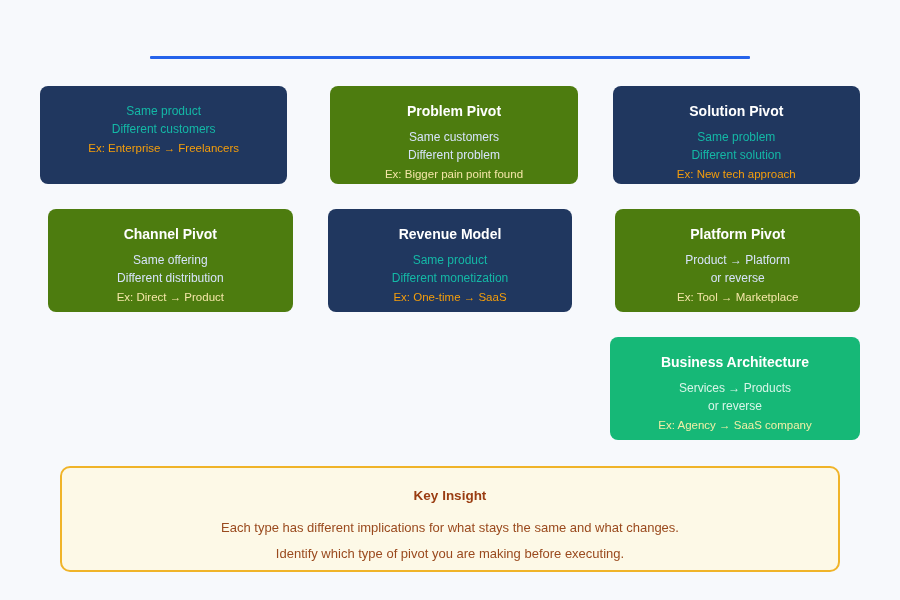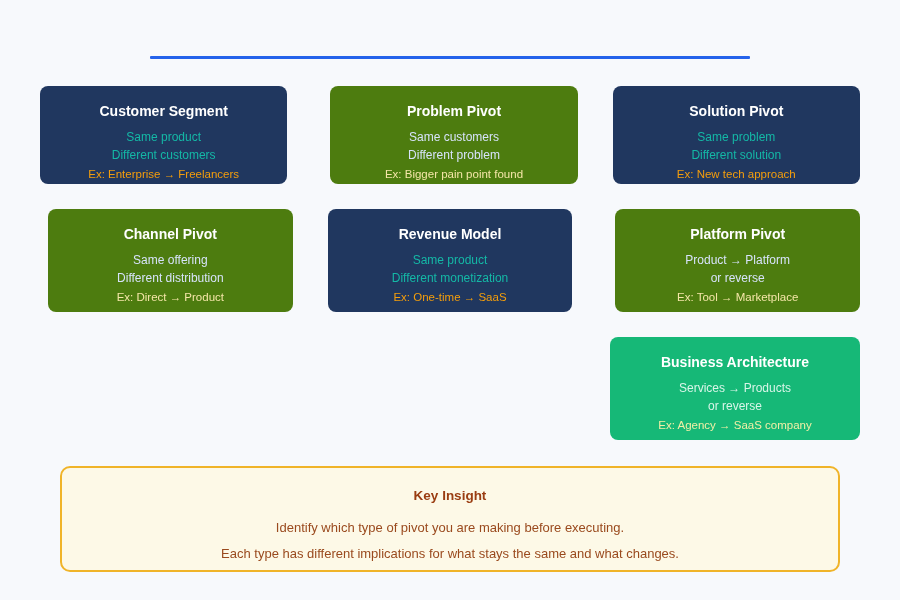--- a/index.html
+++ b/index.html
@@ -134,21 +134,20 @@
 <body>
 
 <div class="page">
 
   <div class="title-rule"></div>
 
   <div class="grid">
 
     <div class="row">
       <div class="card h1 theme-navy">
-        <div class="card-title">Customer Segment</div>
         <div class="card-line">Same product</div>
         <div class="card-line">Different customers</div>
         <div class="card-ex">Ex: Enterprise → Freelancers</div>
       </div>
       <div class="card h1 theme-blue">
         <div class="card-title">Problem Pivot</div>
         <div class="card-line">Same customers</div>
         <div class="card-line">Different problem</div>
         <div class="card-ex">Ex: Bigger pain point found</div>
       </div>
@@ -187,17 +186,17 @@
         <div class="card-line">Services → Products</div>
         <div class="card-line">or reverse</div>
         <div class="card-ex">Ex: Agency → SaaS company</div>
       </div>
     </div>
 
   </div>
 
   <div class="insight">
     <div class="insight-title">Key Insight</div>
+    <div class="insight-line">Each type has different implications for what stays the same and what changes.</div>
     <div class="insight-line">Identify which type of pivot you are making before executing.</div>
-    <div class="insight-line">Each type has different implications for what stays the same and what changes.</div>
   </div>
 
 </div>
 
 </body></html>

